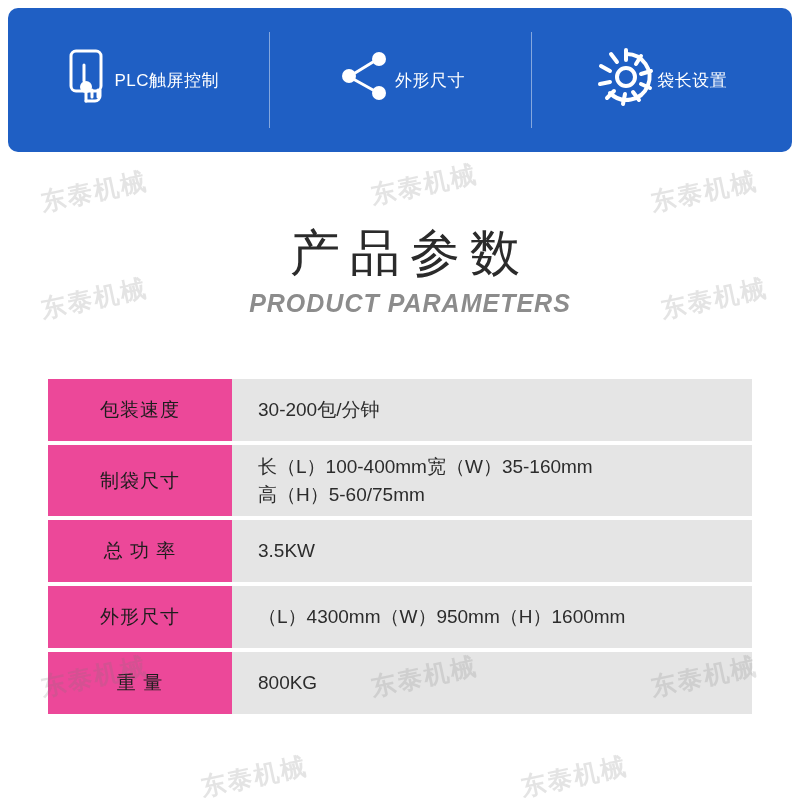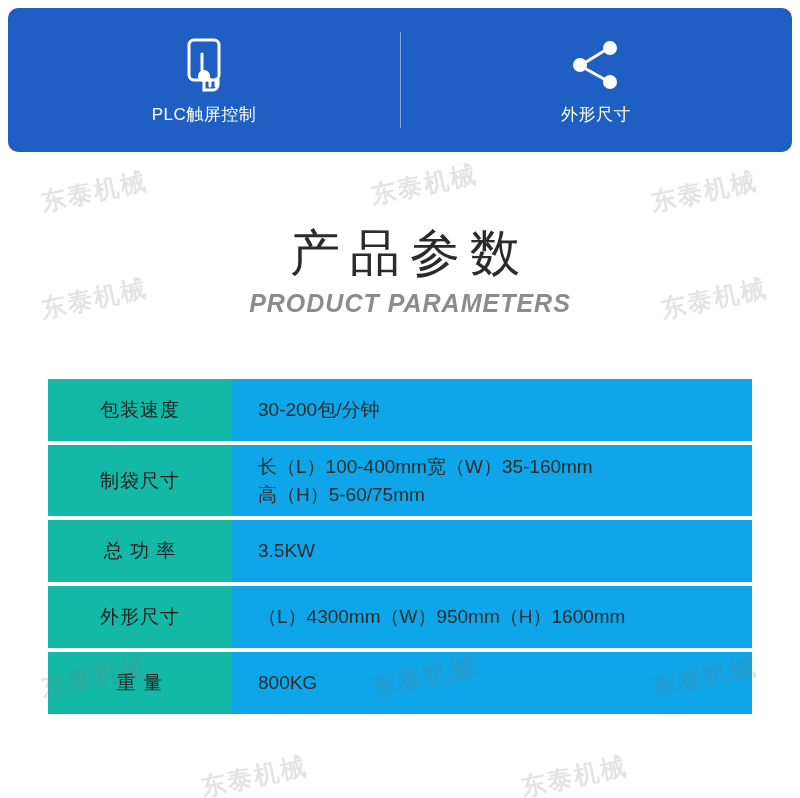--- a/index.html
+++ b/index.html
@@ -24,21 +24,21 @@
     height: 144px;
     background: #1f5fc4;
     border-radius: 10px;
     display: flex;
     align-items: stretch;
     box-sizing: border-box;
   }
   .feature {
     flex: 1 1 0;
     display: flex;
-    flex-direction: column;
+    flex-direction: row;
     align-items: center;
     justify-content: center;
     position: relative;
     color: #ffffff;
   }
   .feature + .feature::before {
     content: "";
     position: absolute;
     left: 0;
     top: 24px;
@@ -88,31 +88,31 @@
     position: absolute;
     left: 48px;
     top: 375px;
     width: 704px;
     border-collapse: separate;
     border-spacing: 0 4px;
   }
   .param-table tr { height: 62px; }
   .param-label {
     width: 184px;
-    background: #14b8a6;
+    background: #ec4899;
     color: #1d1d1d;
     font-size: 19px;
     text-align: center;
     padding: 0 6px;
     box-sizing: border-box;
     letter-spacing: 1px;
     white-space: nowrap;
   }
   .param-value {
-    background: #0ea5e9;
+    background: #e5e5e5;
     color: #2c2c2c;
     font-size: 19px;
     padding: 8px 26px;
     box-sizing: border-box;
     line-height: 1.45;
   }
   .param-value .line { display: block; }
 
   
   .wm {
@@ -150,20 +150,30 @@
       <svg width="60" height="60" viewBox="0 0 60 60" fill="none" stroke="#ffffff" stroke-width="3">
         <circle cx="44" cy="12" r="7" fill="#ffffff" stroke="none"></circle>
         <circle cx="44" cy="46" r="7" fill="#ffffff" stroke="none"></circle>
         <circle cx="14" cy="29" r="7" fill="#ffffff" stroke="none"></circle>
         <path d="M20 26 L38 15 M20 33 L38 43" stroke-linecap="round"></path>
       </svg>
     </span>
     <span class="feature-label">外形尺寸</span>
   </div>
 
+  <div class="feature">
+    <span class="feature-icon">
+      <svg width="62" height="62" viewBox="0 0 62 62" fill="none" stroke="#ffffff" stroke-width="4">
+        <path d="M31 8 a23 23 0 1 1 -16 39" stroke-linecap="round"></path>
+        <circle cx="31" cy="31" r="9"></circle>
+        <path d="M31 4 v10 M46 10 l-5 8 M56 25 l-10 3 M55 42 l-9 -4 M44 54 l-6 -8 M28 58 l2 -10 M12 52 l7 -7 M5 38 l10 -2 M6 20 l9 5 M16 8 l6 8" stroke-linecap="round"></path>
+      </svg>
+    </span>
+    <span class="feature-label">袋长设置</span>
+  </div>
 
 </div>
 
 <div class="title-block">
   <div class="title-cn">产品参数</div>
   <div class="title-en">PRODUCT PARAMETERS</div>
 </div>
 
 <table class="param-table">
   <tbody>

